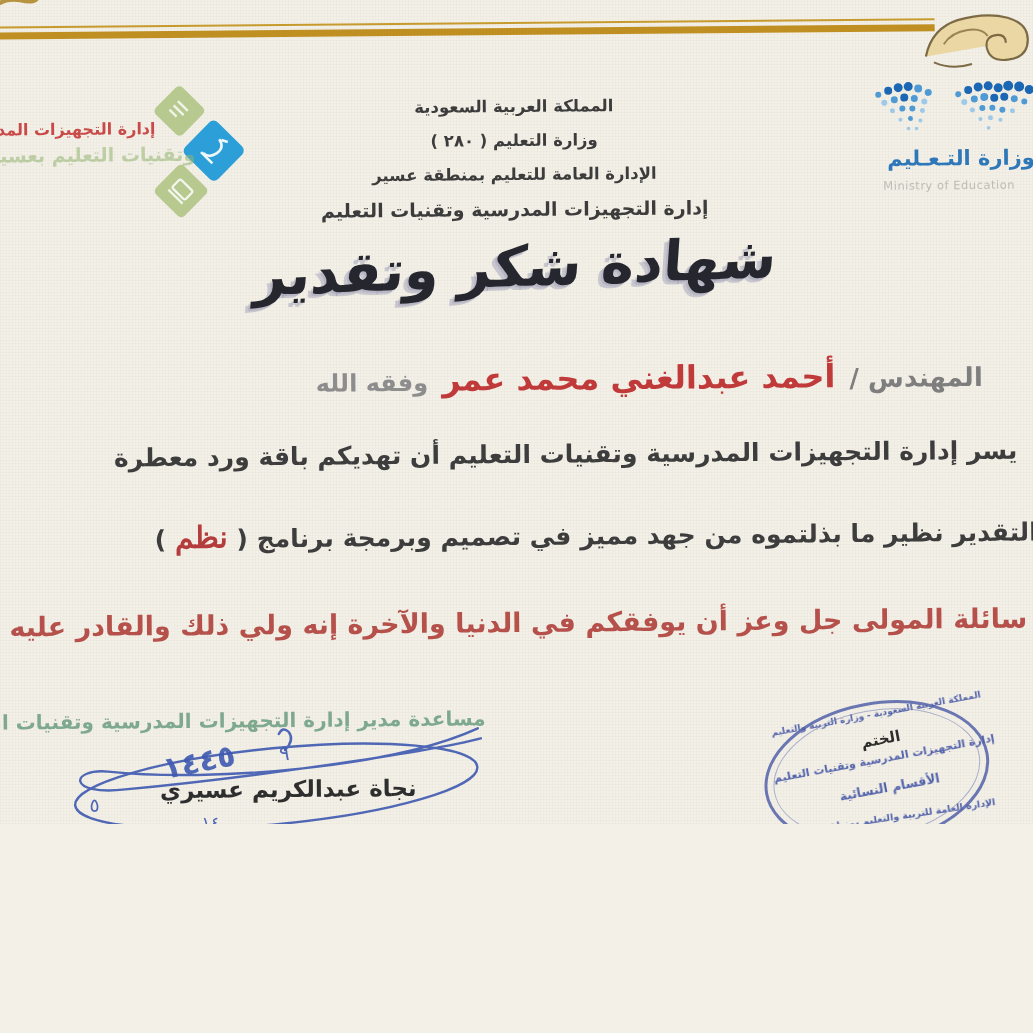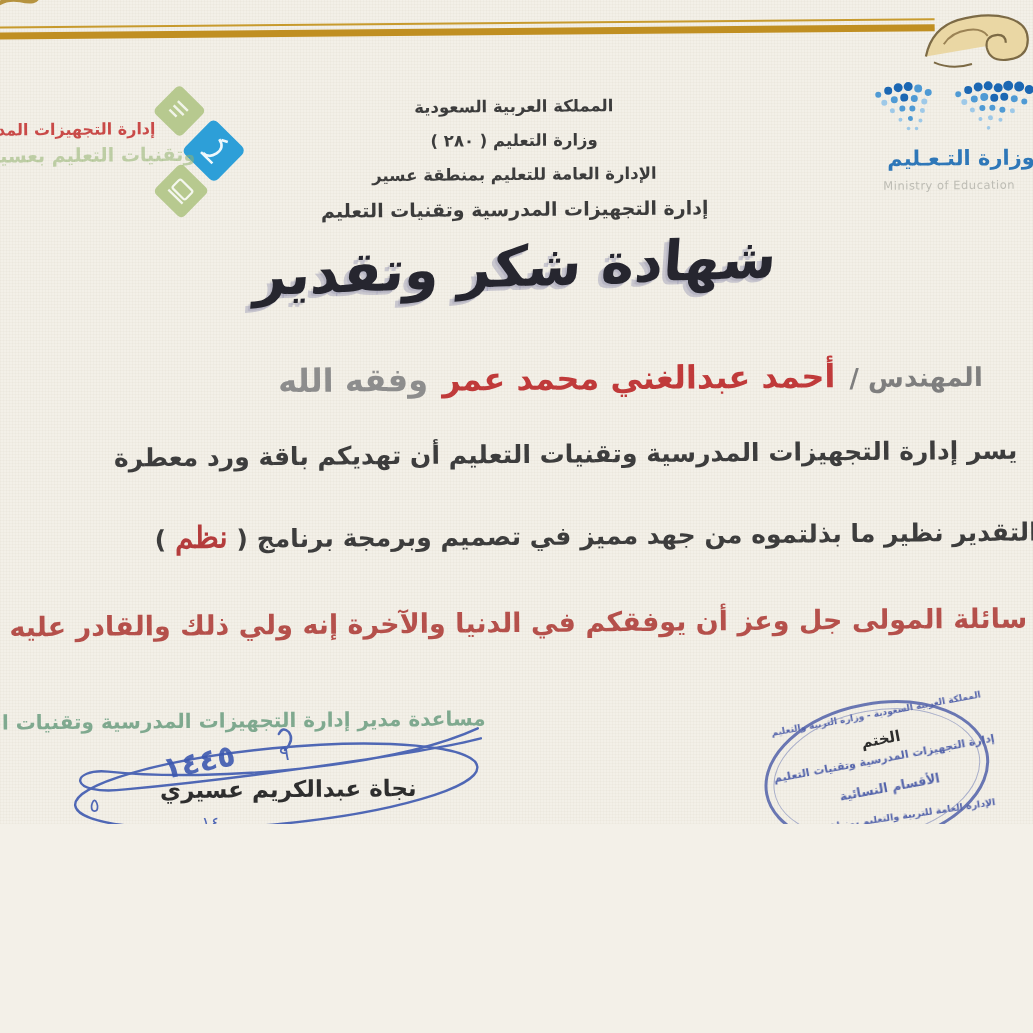--- a/index.html
+++ b/index.html
@@ -40,21 +40,21 @@
   
   .cert-title {
     left:50%; top:244px; transform:translateX(-50%) skewX(-6deg) rotate(-1.5deg);
     font-size:56px; font-weight:bold; color:#26262f;
     text-shadow:-5px 4px 0 rgba(138,138,172,.38), -2px 2px 1px rgba(120,120,150,.25);
   }
 
   .recipient { top:370px; right:60px; display:flex; align-items:baseline; gap:14px; }
   .recipient .pre  { color:#7e7e7e; font-size:26px; font-weight:bold; }
   .recipient .nm   { color:#c03a3a; font-size:32px; font-weight:bold; }
-  .recipient .bless{ color:#8d8d8d; font-size:32px; font-weight:bold;margin-left:44px; }
+  .recipient .bless{ color:#8d8d8d; font-size:24px; font-weight:bold;margin-left:44px; }
 
   .body1 { top:450px; right:26px;  font-size:25px; font-weight:bold; color:#3d3d3d; }
   .body2 { top:527px; right:-48px; font-size:25px; font-weight:bold; color:#3d3d3d; }
   .body2 .prog { color:#b43c3c; font-size:30px;font-family:Liberation Serif, serif; }
   .dua   { top:617px; left:50%; transform:translateX(-50%); font-size:27px; font-weight:bold; color:#b5504b; }
 
   .sig-title { top:716px; right:560px; font-size:20px; font-weight:bold; color:#7fa98f; }
   .sig-name  { top:784px; left:160px; width:270px; text-align:center; font-size:23px; font-weight:bold; color:#2e2e2e; }
 
   

